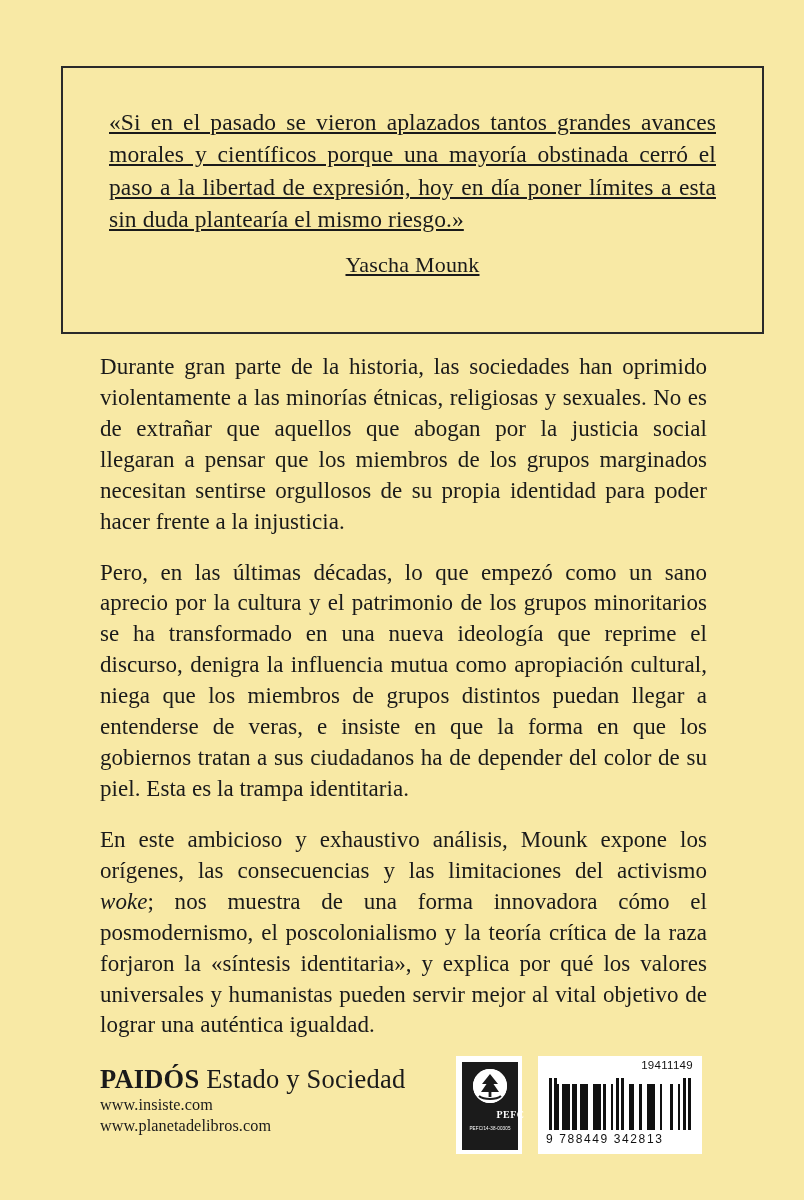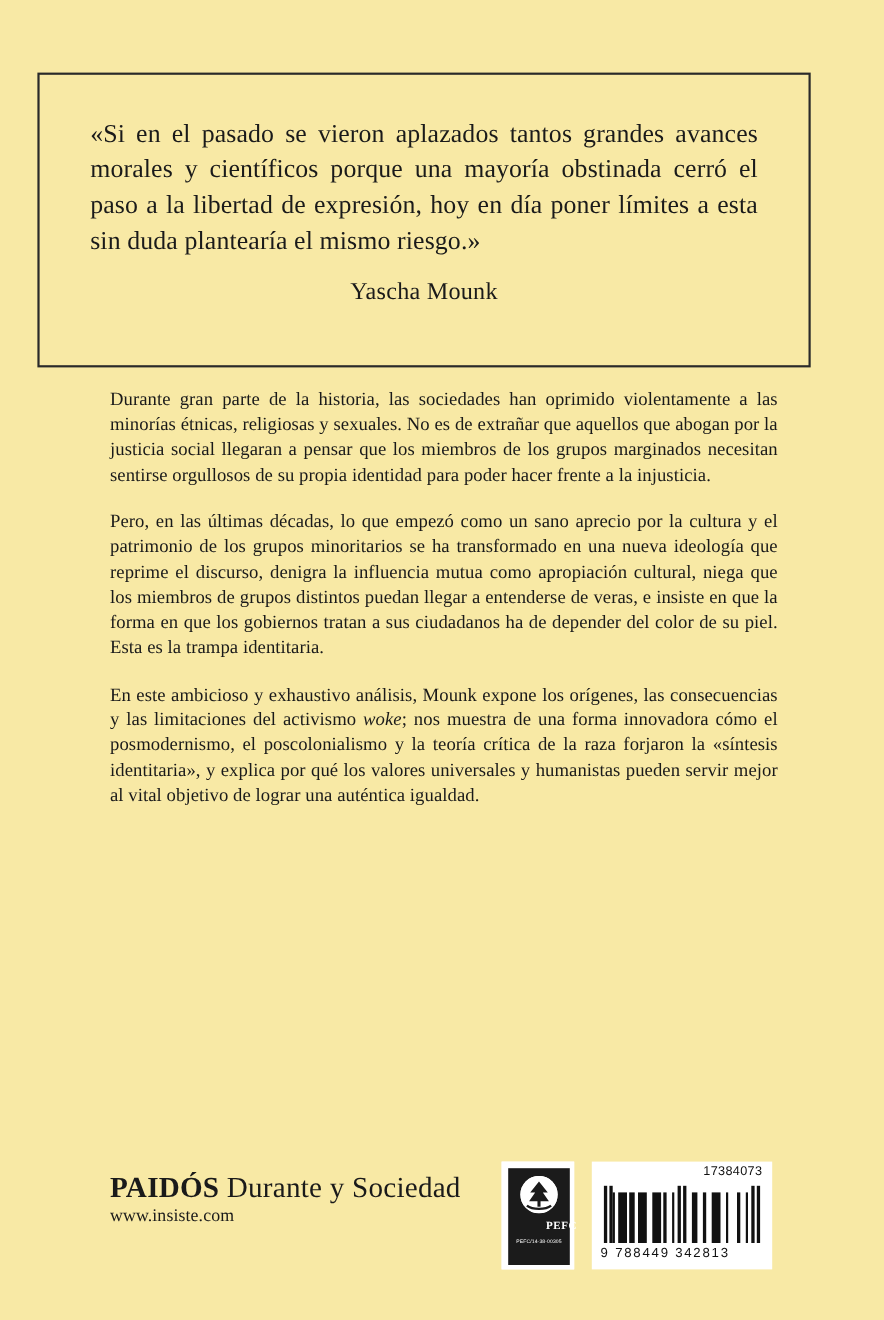--- a/index.html
+++ b/index.html
@@ -19,26 +19,27 @@
     position: absolute;
     left: 0; top: 0;
     width: 804px;
     height: 1200px;
     background: #f8e9a5;
   }
 
   
   .quote-box {
     position: absolute;
-    left: 34px;
+    left: 61px;
     top: 66px;
     width: 703px;
     height: 268px;
     border: 2px solid #2a2a2a;
     box-sizing: border-box;
+    text-decoration: underline;
   }
   .quote-inner {
     padding: 38px 46px 0 46px;
   }
   .quote-text {
     font-size: 23.5px;
     line-height: 1.38;
     text-align: justify;
     text-align-last: left;
     letter-spacing: 0.1px;
@@ -52,21 +53,21 @@
   }
 
   
   .blurb {
     position: absolute;
     left: 100px;
     top: 352px;
     width: 607px;
   }
   .blurb p {
-    font-size: 17px;
+    font-size: 23px;
     line-height: 1.345;
     text-align: justify;
     text-align-last: left;
     margin: 0 0 20px 0;
     letter-spacing: 0.05px;
   }
   .blurb p:last-child { margin-bottom: 0; }
   .blurb em { font-style: italic; }
 
   
@@ -202,42 +203,43 @@
   </div>
 
   <div class="blurb">
     <p>Durante gran parte de la historia, las sociedades han oprimido violentamente a las minorías étnicas, religiosas y sexuales. No es de extrañar que aquellos que abogan por la justicia social llegaran a pensar que los miembros de los grupos marginados necesitan sentirse orgullosos de su propia identidad para poder hacer frente a la injusticia.</p>
     <p>Pero, en las últimas décadas, lo que empezó como un sano aprecio por la cultura y el patrimonio de los grupos minoritarios se ha transformado en una nueva ideología que reprime el discurso, denigra la influencia mutua como apropiación cultural, niega que los miembros de grupos distintos puedan llegar a entenderse de veras, e insiste en que la forma en que los gobiernos tratan a sus ciudadanos ha de depender del color de su piel. Esta es la trampa identitaria.</p>
     <p><span>En este ambicioso y exhaustivo análisis, Mounk expone los orígenes, las consecuencias y las limitaciones del activismo </span><em>woke</em><span>; nos muestra de una forma innovadora cómo el posmodernismo, el poscolonialismo y la teoría crítica de la raza forjaron la «síntesis identitaria», y explica por qué los valores universales y humanistas pueden servir mejor al vital objetivo de lograr una auténtica igualdad.</span></p>
   </div>
 
   <div class="footer">
     <div class="imprint">
-      <div class="imprint-name"><span class="bold">PAIDÓS</span><span> Durante y Sociedad</span></div>
+      <div class="imprint-name"><span class="bold">PAIDÓS</span><span> Estado y Sociedad</span></div>
       <div class="imprint-url">www.insiste.com</div>
+      <div class="imprint-url">www.planetadelibros.com</div>
     </div>
   </div>
 
   <div class="pefc">
     <div class="pefc-inner">
       <div class="pefc-mark">
         <svg width="34" height="34" viewBox="0 0 34 34" aria-hidden="true">
           <circle cx="17" cy="17" r="17" fill="#ffffff"></circle>
           <path d="M17 5 L25 15 L20.5 15 L26 23 L8 23 L13.5 15 L9 15 Z" fill="#1b1b1b"></path>
           <rect x="15.6" y="22" width="2.8" height="6" fill="#1b1b1b"></rect>
           <path d="M6 27 C11 31 23 31 28 27" stroke="#1b1b1b" stroke-width="2.2" fill="none"></path>
         </svg>
       </div>
       <div class="pefc-word">PEFC</div>
       <div class="pefc-code">PEFC/14-38-00305</div>
     </div>
   </div>
 
   <div class="barcode-box">
-    <div class="barcode-top">17384073</div>
+    <div class="barcode-top">19411149</div>
     <div class="bars" id="bars">
         <span style="width: 2.58182px; height: 100%; background: rgb(17, 17, 17);"></span>
         <span style="width: 2.58182px; height: 100%; background: transparent;"></span>
         <span style="width: 2.58182px; height: 100%; background: rgb(17, 17, 17);"></span>
         <span style="width: 2.58182px; height: 88%; background: rgb(17, 17, 17);"></span>
         <span style="width: 2.58182px; height: 88%; background: transparent;"></span>
         <span style="width: 7.74545px; height: 88%; background: rgb(17, 17, 17);"></span>
         <span style="width: 2.58182px; height: 88%; background: transparent;"></span>
         <span style="width: 5.16364px; height: 88%; background: rgb(17, 17, 17);"></span>
         <span style="width: 2.58182px; height: 88%; background: transparent;"></span>

